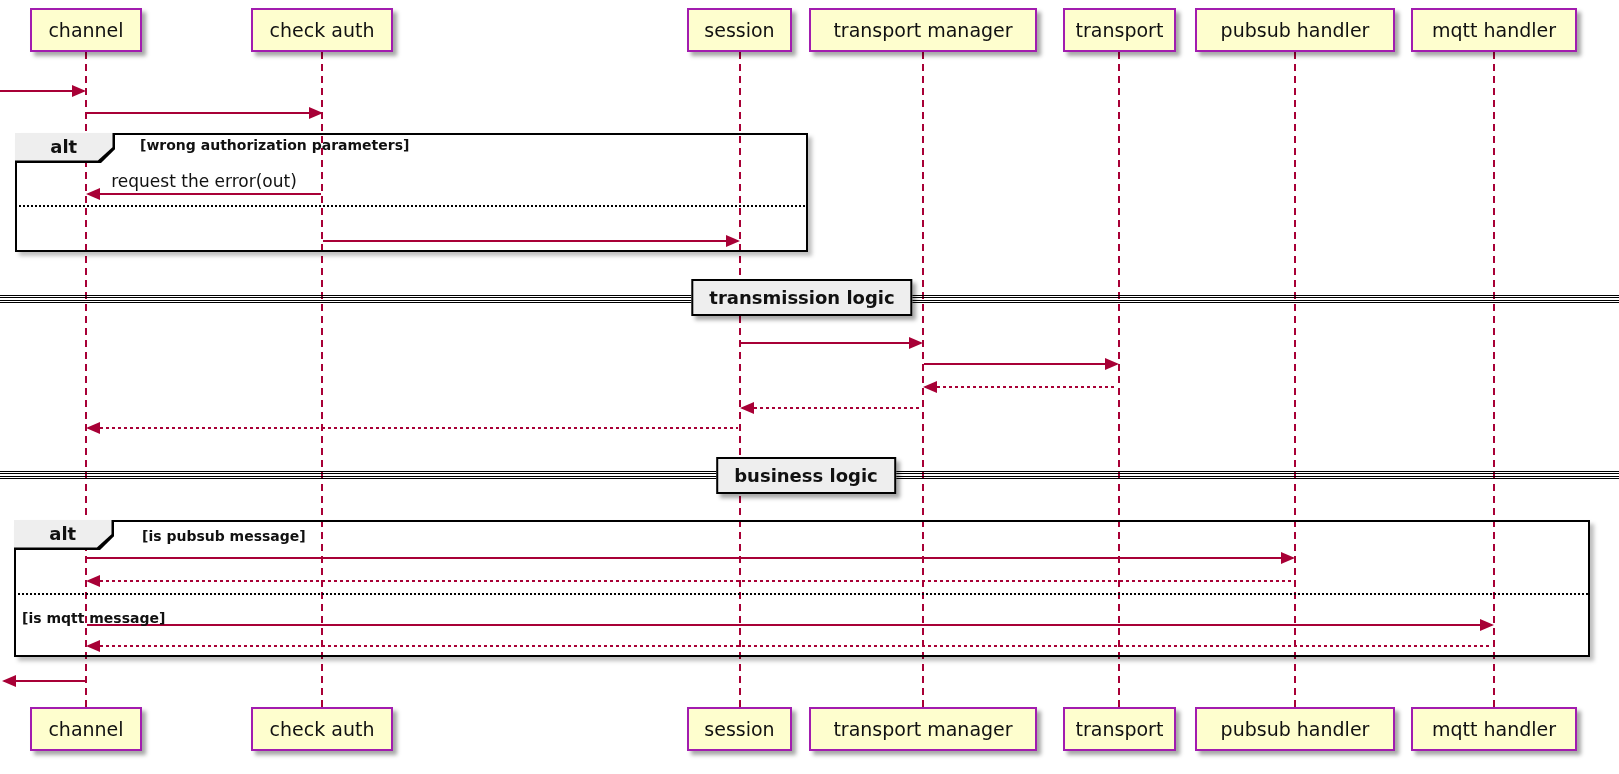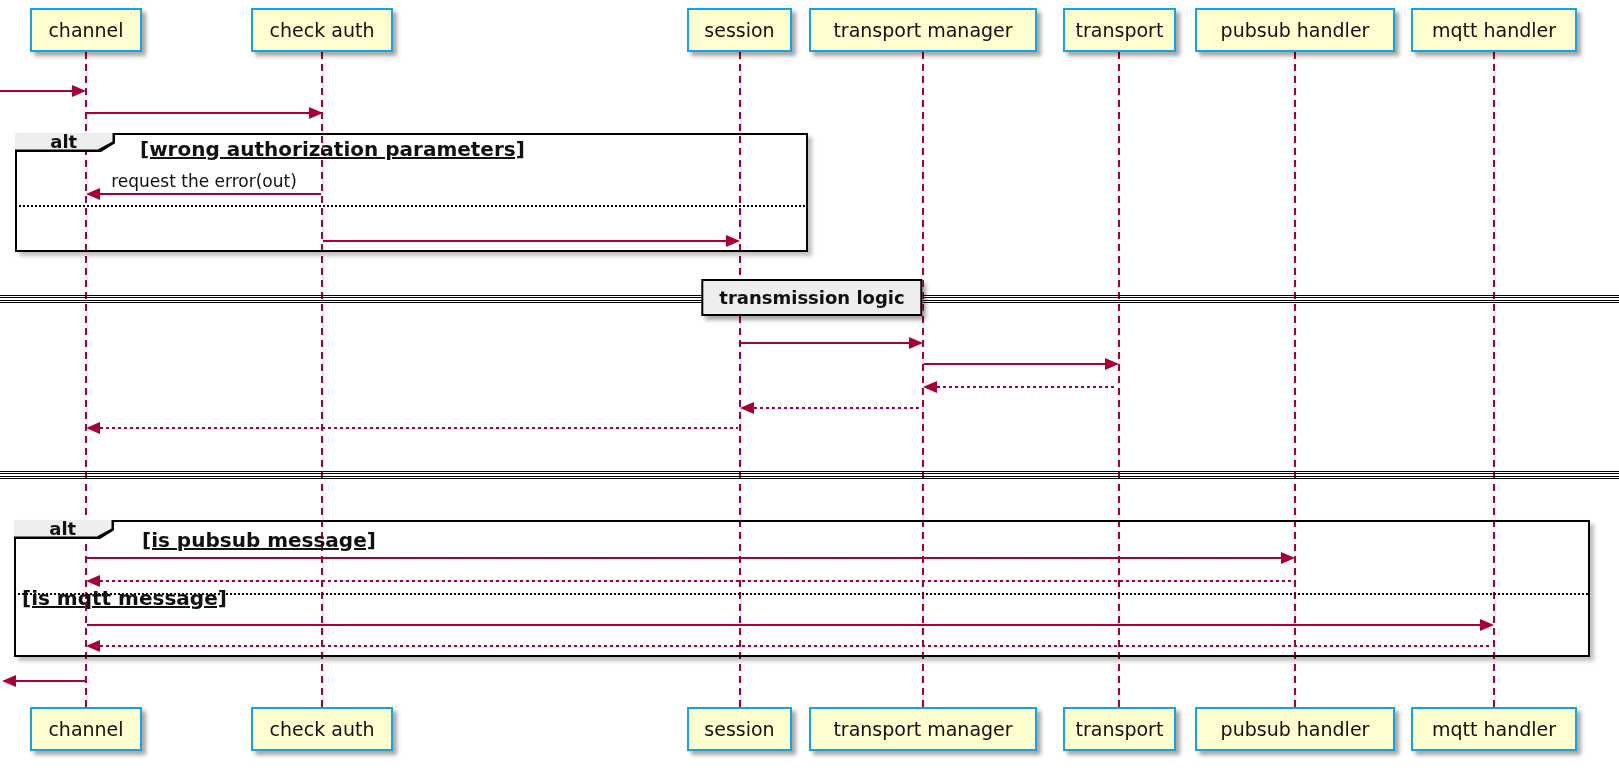--- a/index.html
+++ b/index.html
@@ -4,80 +4,81 @@
 <style>
   html,body{margin:0;padding:0;background:#ffffff;}
   #diagram{
     position:relative;width:1619px;height:774px;background:#ffffff;overflow:hidden;
     font-family:"DejaVu Sans","Liberation Sans",sans-serif;color:#111;
   }
   
   .lifeline{position:absolute;top:52px;height:655px;width:2px;
     background:repeating-linear-gradient(to bottom,#A80036 0 7px,transparent 7px 12px);z-index:1;}
   
-  .participant{position:absolute;height:44px;background:#FEFECE;border:2px solid #0ea5e9;
+  .participant{position:absolute;height:44px;background:#FEFECE;border:2px solid #a21caf;
     box-shadow:4px 4px 4px rgba(0,0,0,.35);display:flex;align-items:center;justify-content:center;
     font-size:19px;z-index:6;box-sizing:border-box;white-space:nowrap;}
   
   .msg{position:absolute;height:2px;z-index:4;}
   .msg.solid{background:#A80036;}
   .msg.dash{background:repeating-linear-gradient(90deg,#A80036 0 3px,transparent 3px 6px);}
   .head{position:absolute;width:0;height:0;border:6px solid transparent;top:-5px;}
   .head.right{right:-2px;border-left:14px solid #A80036;border-right:0;}
   .head.left{left:-2px;border-right:14px solid #A80036;border-left:0;}
   .msg-label{position:absolute;transform:translateX(-50%);font-size:17px;white-space:nowrap;z-index:4;}
   
   .frame{position:absolute;border:2px solid #000;box-shadow:4px 4px 4px rgba(0,0,0,.25);
     z-index:3;box-sizing:border-box;background:transparent;}
-  .pentagon{position:absolute;width:100px;height:19px;background:#000;z-index:5;
+  .pentagon{position:absolute;width:100px;height:30px;background:#000;z-index:5;
     clip-path:polygon(0 0,100% 0,100% 54%,86% 100%,0 100%);}
   .pentagon .inner{position:absolute;left:0;top:0;right:2.5px;bottom:2.5px;background:#EEEEEE;
     clip-path:polygon(0 0,100% 0,100% 52%,85% 100%,0 100%);
     display:flex;align-items:center;justify-content:center;font-weight:bold;font-size:18px;}
-  .condition{position:absolute;font-weight:bold;font-size:20px;white-space:nowrap;z-index:5;text-decoration:underline;}
+  .condition{position:absolute;font-weight:bold;font-size:14px;white-space:nowrap;z-index:5;}
   .alt-sep{position:absolute;height:2px;z-index:4;
     background:repeating-linear-gradient(90deg,#000 0 2px,transparent 2px 4px);}
   
   .divider-band{position:absolute;left:0;width:1619px;height:8px;box-sizing:border-box;
     border-top:3px double #000;border-bottom:3px double #000;z-index:2;}
   .divider-label{position:absolute;transform:translateX(-50%);background:#EEEEEE;border:2px solid #000;
     padding:6px 16px;font-weight:bold;font-size:18px;white-space:nowrap;
-    box-shadow:4px 4px 4px rgba(0,0,0,.35);z-index:5;margin-left:10px;}
+    box-shadow:4px 4px 4px rgba(0,0,0,.35);z-index:5;}
 </style>
 </head>
 <body>
 
 <div id="diagram">
 
   <div class="lifeline" style="left:85px"></div>
   <div class="lifeline" style="left:321px"></div>
   <div class="lifeline" style="left:739px"></div>
   <div class="lifeline" style="left:922px"></div>
   <div class="lifeline" style="left:1118px"></div>
   <div class="lifeline" style="left:1294px"></div>
   <div class="lifeline" style="left:1493px"></div>
 
   <div class="divider-band" style="top:295px"></div>
   <div class="divider-label" style="left:802px;top:279px">transmission logic</div>
   <div class="divider-band" style="top:471px"></div>
+  <div class="divider-label" style="left:806px;top:457px">business logic</div>
 
   <div class="frame" style="left:15px;top:133px;width:793px;height:119px"></div>
   <div class="pentagon" style="left:15px;top:133px">
     <div class="inner">alt</div>
   </div>
   <div class="condition" style="left:140px;top:137px">[wrong authorization parameters]</div>
   <div class="alt-sep" style="left:15px;top:205px;width:793px"></div>
 
   <div class="frame" style="left:14px;top:520px;width:1576px;height:137px"></div>
   <div class="pentagon" style="left:14px;top:520px">
     <div class="inner">alt</div>
   </div>
   <div class="condition" style="left:142px;top:528px">[is pubsub message]</div>
   <div class="alt-sep" style="left:14px;top:593px;width:1576px"></div>
-  <div class="condition" style="left:22px;top:586px">[is mqtt message]</div>
+  <div class="condition" style="left:22px;top:610px">[is mqtt message]</div>
 
   <div class="msg solid" style="left:0;top:90px;width:84px">
     <span class="head right"></span>
   </div>
   <div class="msg solid" style="left:87px;top:112px;width:234px">
     <span class="head right"></span>
   </div>
 
   <div class="msg-label" style="left:204px;top:171px">request the error(out)</div>
   <div class="msg solid" style="left:88px;top:193px;width:233px">

